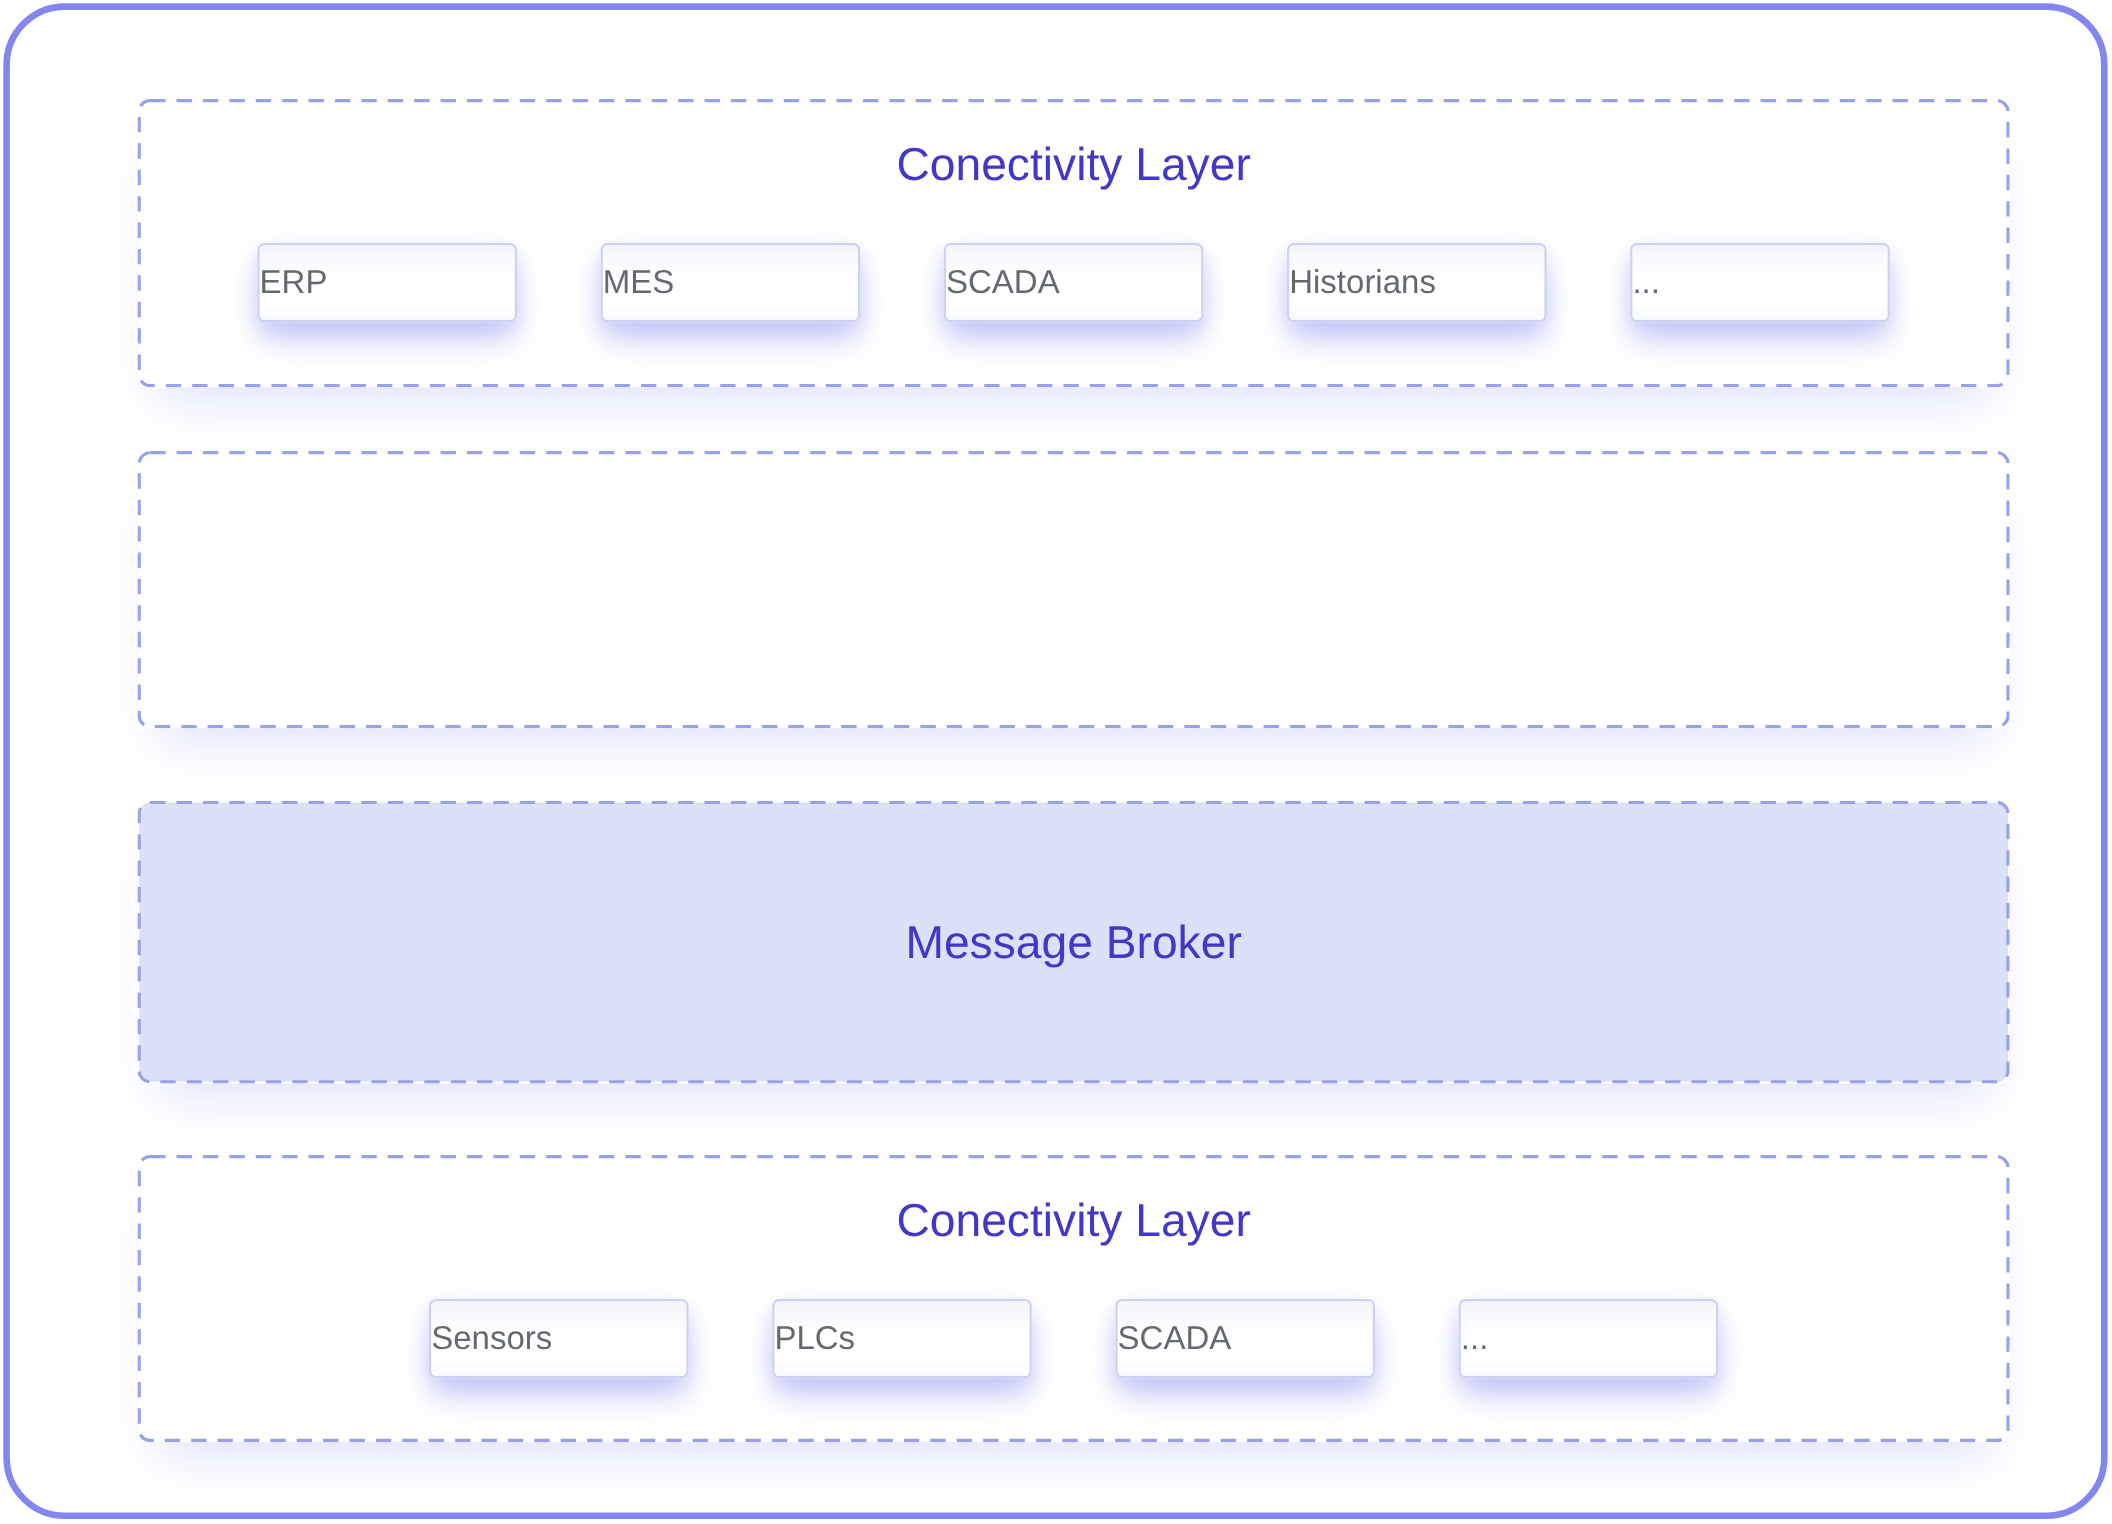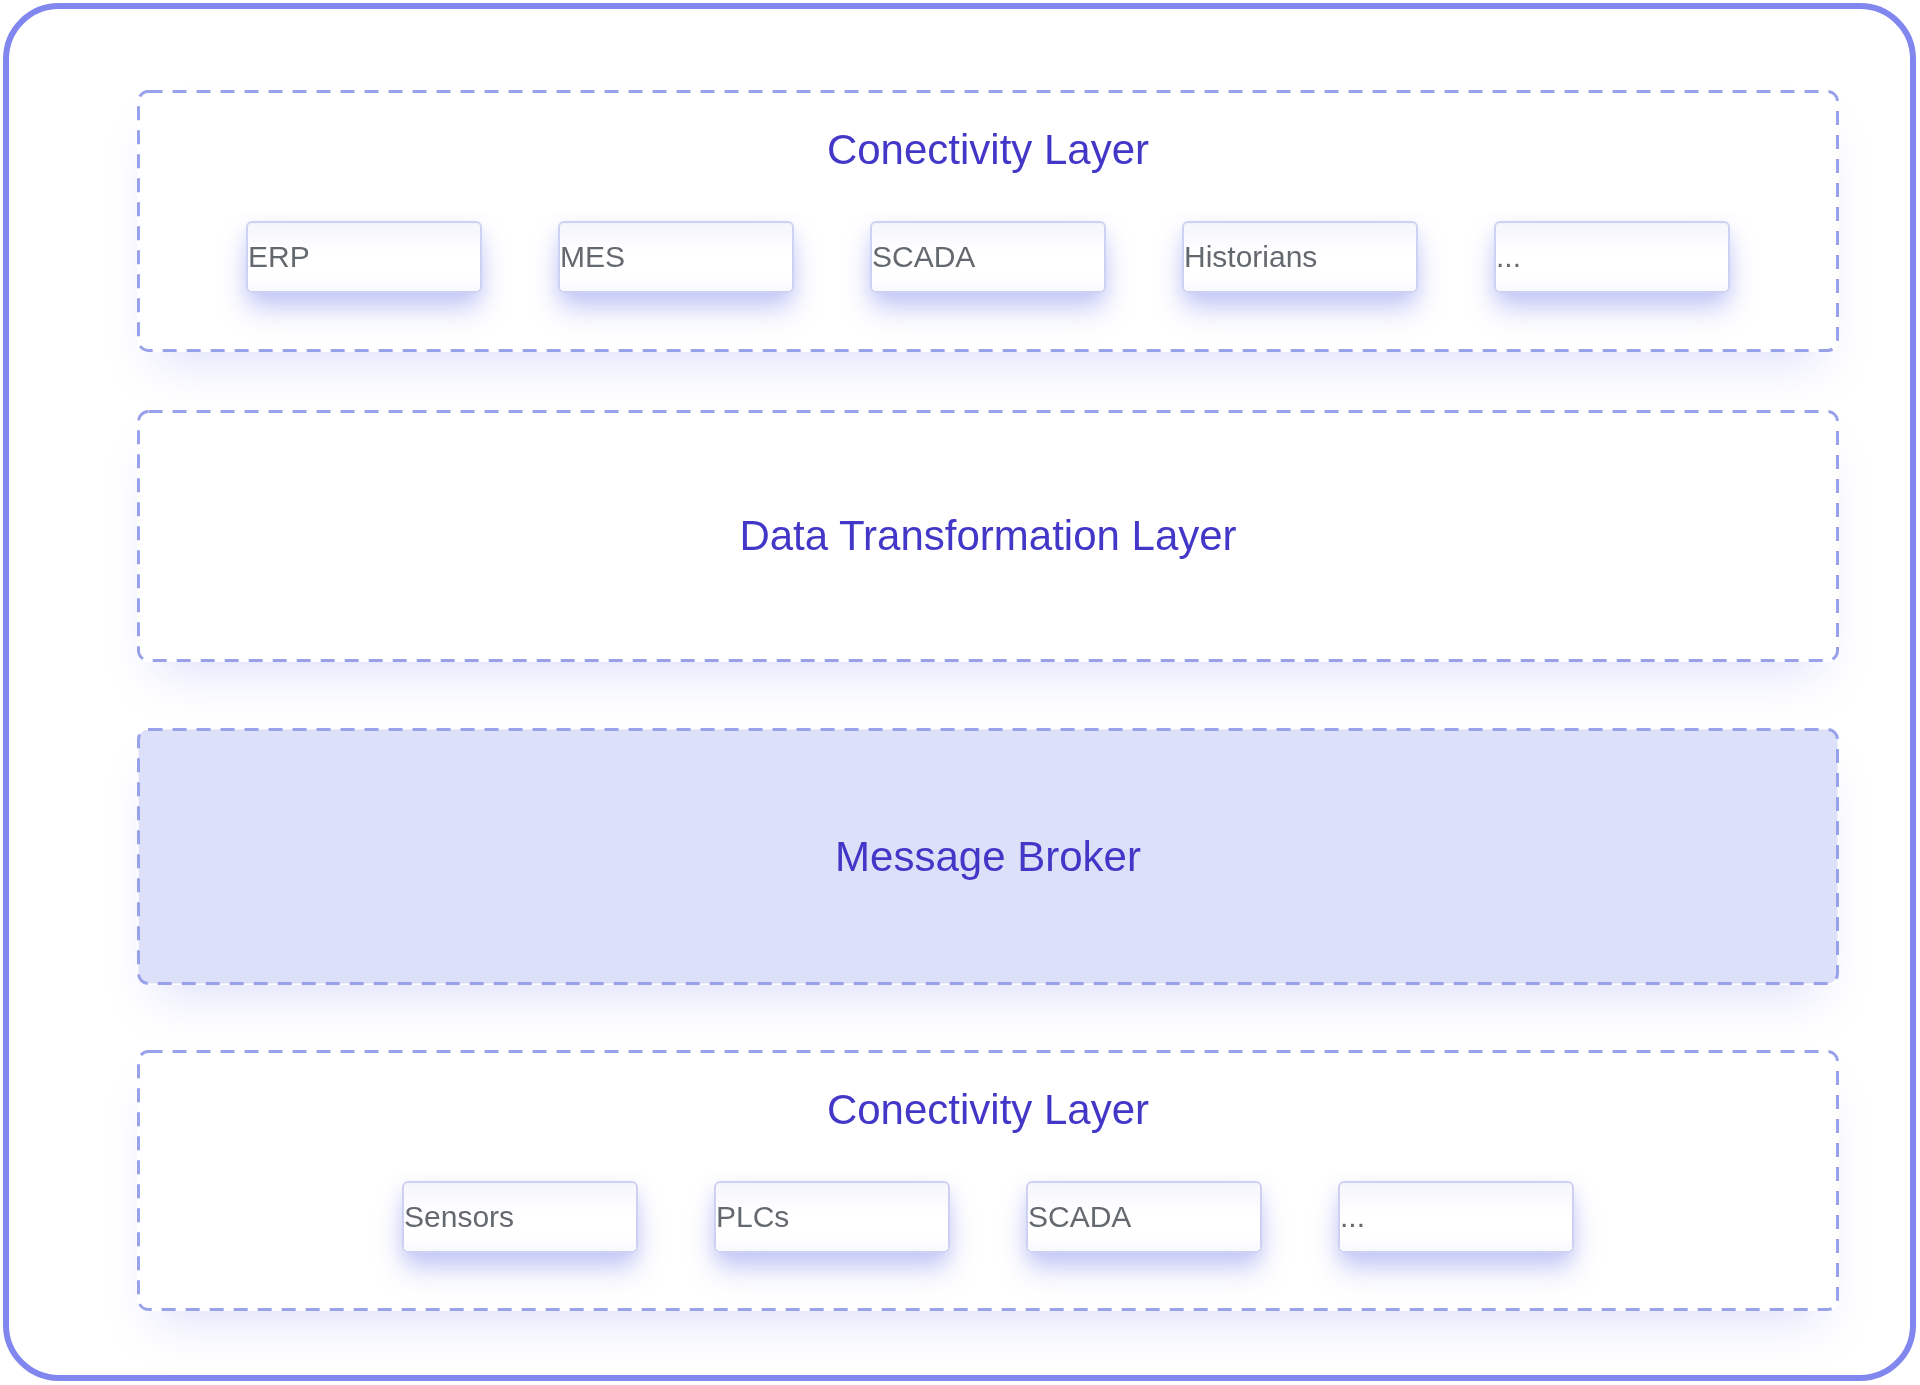--- a/index.html
+++ b/index.html
@@ -19,21 +19,21 @@
   .outer-frame {
     position: absolute;
     left: 3px; top: 3px; right: 4px; bottom: 4px;
     border: 6px solid #8187ee;
     border-radius: 56px;
     background: #ffffff;
   }
   
   .layer {
     position: absolute;
-    left: 137px;
+    left: 125px;
     width: 1702px;
     display: flex;
     flex-direction: column;
     align-items: center;
     border-radius: 10px;
     box-shadow: 0 28px 46px -20px rgba(140, 152, 238, 0.32);
   }
   .layer svg.dash-border {
     position: absolute;
     left: 0; top: 0;
@@ -116,21 +116,20 @@
       <div class="node">
         <span>...</span>
       </div>
     </div>
   </section>
 
   <section class="layer layer-dtl">
     <svg class="dash-border" width="1702" height="252" viewBox="0 0 1702 252">
       <rect class="dash-rect" x="1.5" y="1.5" width="1699" height="249" rx="10"></rect>
     </svg>
-    <div class="layer-title">Data Transformation Layer</div>
   </section>
 
   <section class="layer layer-broker">
     <svg class="dash-border" width="1702" height="257" viewBox="0 0 1702 257">
       <rect class="dash-rect filled" x="1.5" y="1.5" width="1699" height="254" rx="10"></rect>
     </svg>
     <div class="layer-title">Message Broker</div>
   </section>
 
   <section class="layer layer-bottom">

